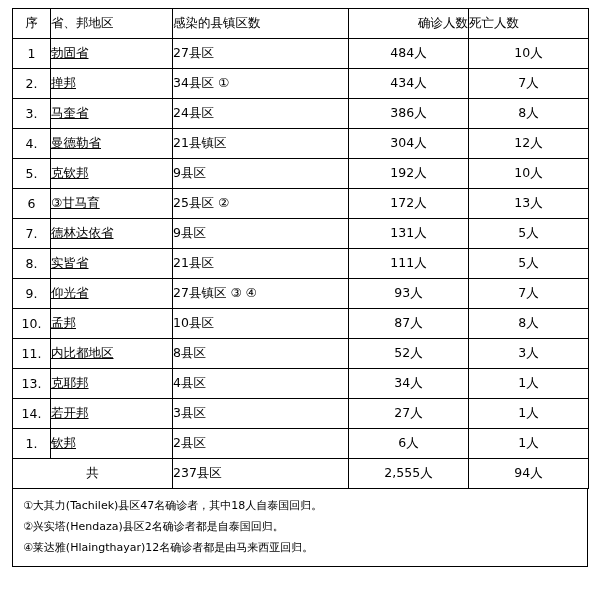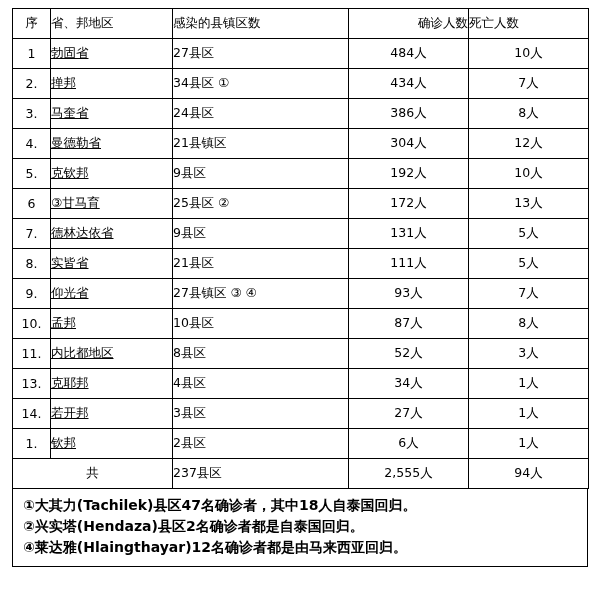--- a/index.html
+++ b/index.html
@@ -72,24 +72,23 @@
     text-align: center;
   }
   .notes {
     border: 1px solid #000000;
     border-top: none;
     width: 576px;
     box-sizing: border-box;
     padding: 6px 10px 8px 10px;
   }
   .note-line {
-    font-size: 14px;
+    font-size: 11px;
     line-height: 21px;
     white-space: nowrap;
-    font-weight: bold;
   }
 </style>
 </head>
 <body>
 
 <div class="page">
 
   <table class="main">
     <colgroup>
       <col class="c-seq">

